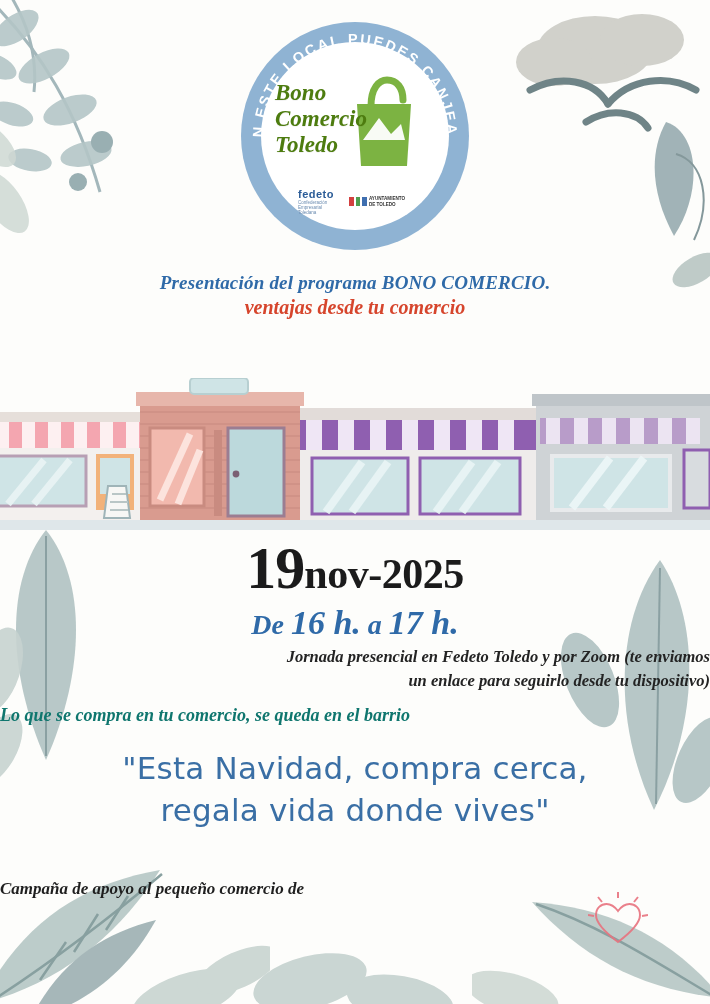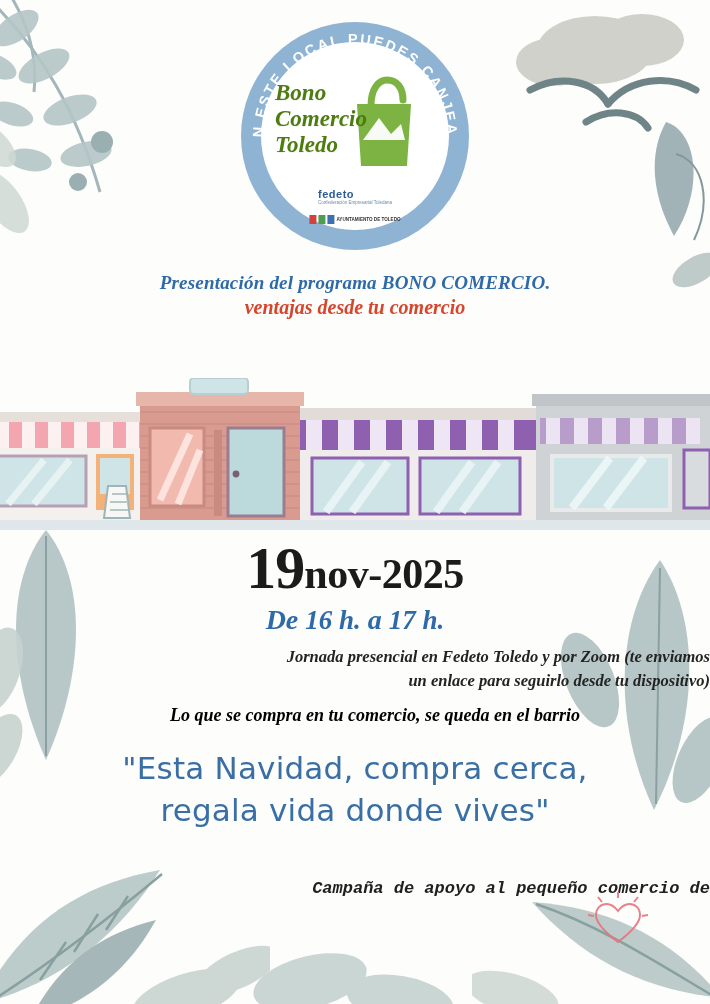--- a/index.html
+++ b/index.html
@@ -85,21 +85,20 @@
     text-shadow: 0 1px 0 rgba(0,0,0,0.05);
   }
   .logo-subs {
     position: absolute;
     left: 50%;
     transform: translateX(-50%);
     top: 166px;
     display: flex;
     align-items: center;
     gap: 10px;
-    flex-direction: column;
   }
   .logo-fedeto {
     font-size: 11px;
     font-weight: bold;
     color: #2b5c97;
     letter-spacing: .5px;
   }
   .logo-fedeto small {
     display: block;
     font-size: 4.5px;
@@ -182,66 +181,64 @@
     left: 0; right: 0;
     top: 604px;
     text-align: center;
     font-family: "Liberation Serif", serif;
     font-style: italic;
     font-weight: bold;
     font-size: 28px;
     color: #2f6aa8;
   }
   .hours .num {
-    font-size: 27px;
+    font-size: 34px;
   }
 
   .detail {
     position: absolute;
     left: 0; right: 0;
     top: 645px;
     text-align: right;
     font-family: "Liberation Serif", serif;
     font-style: italic;
     font-weight: bold;
     font-size: 16.5px;
     color: #232323;
     line-height: 1.45;
   }
   .slogan-small {
     position: absolute;
     left: 0; right: 0;
     top: 705px;
-    text-align: center;
     font-family: "Liberation Serif", serif;
     font-style: italic;
     font-weight: bold;
     font-size: 18px;
-    color: #000000;
-    padding-left: 40px;
+    color: #0f766e;
   }
 
   .quote {
     position: absolute;
     left: 0; right: 0;
     top: 748px;
     text-align: center;
     font-family: "DejaVu Sans", sans-serif;
     font-size: 31px;
     color: #3a6fa5;
     line-height: 1.35;
     letter-spacing: .2px;
   }
 
   .campaign {
     position: absolute;
     left: 0; right: 0;
     top: 876px;
-    text-align: right;
-    font-family: Liberation Mono, monospace;
+    text-align: left;
+    font-family: Liberation Serif, serif;
     font-style: italic;
     font-weight: bold;
     font-size: 17px;
     color: #1f1f1f;
     line-height: 1.5;
   }
 
   .heart {
     position: absolute;
     right: 62px;

